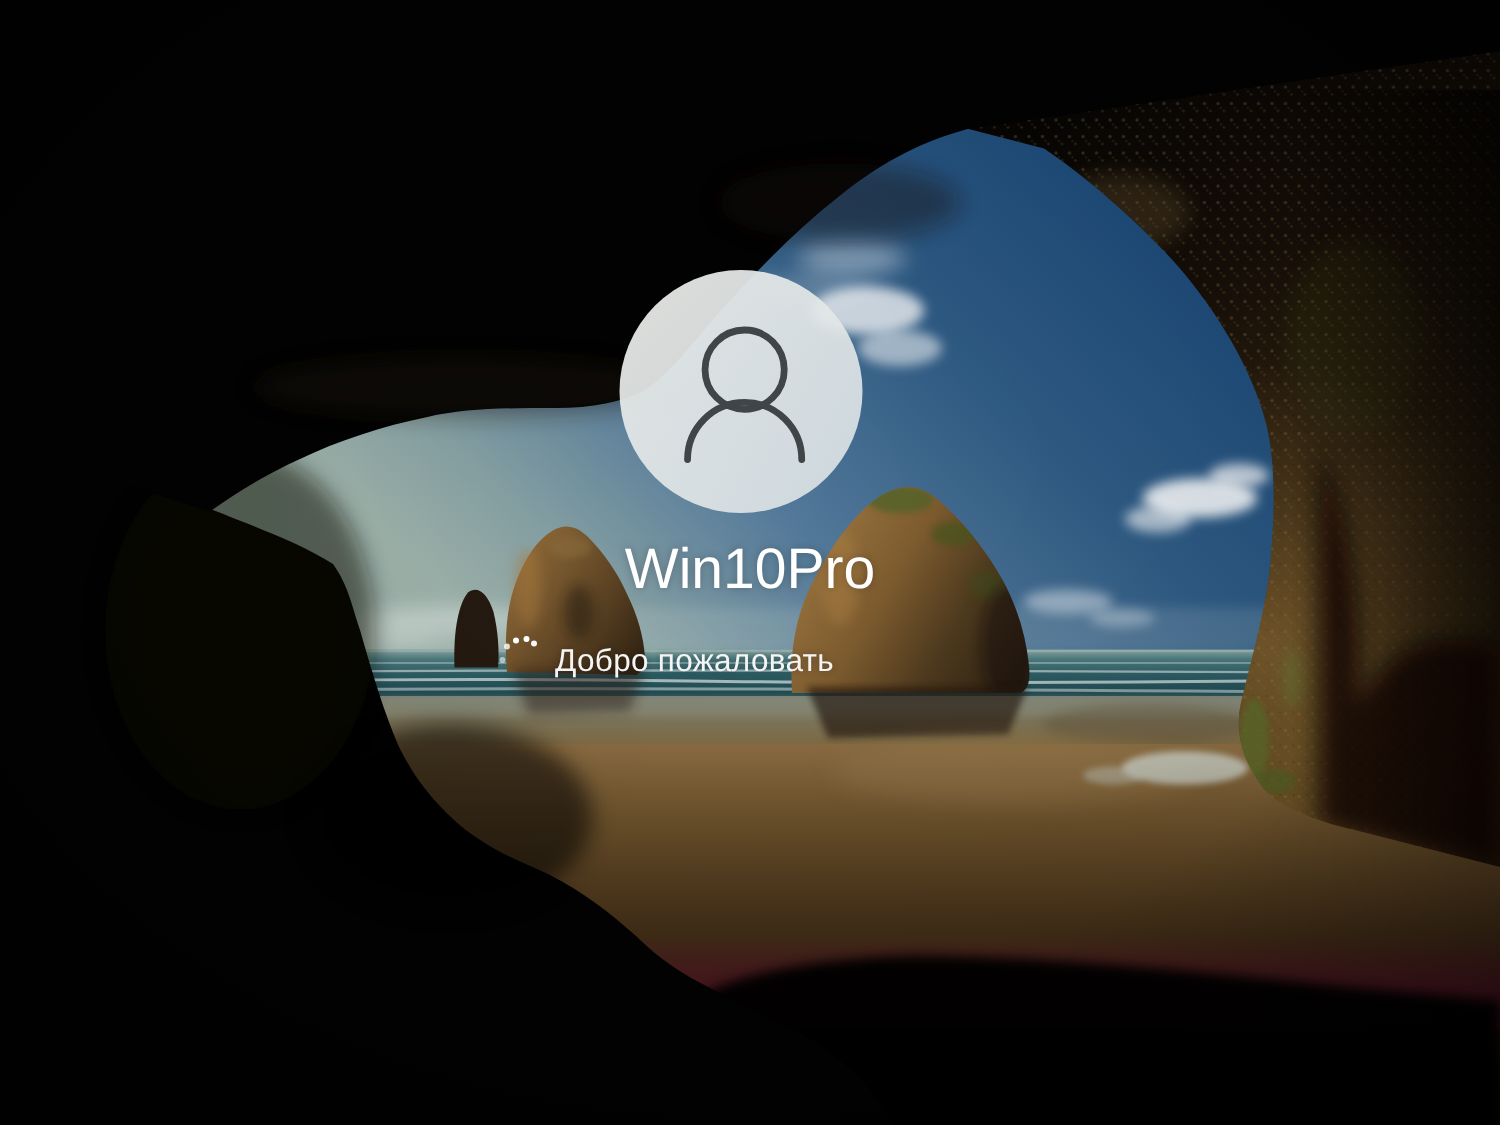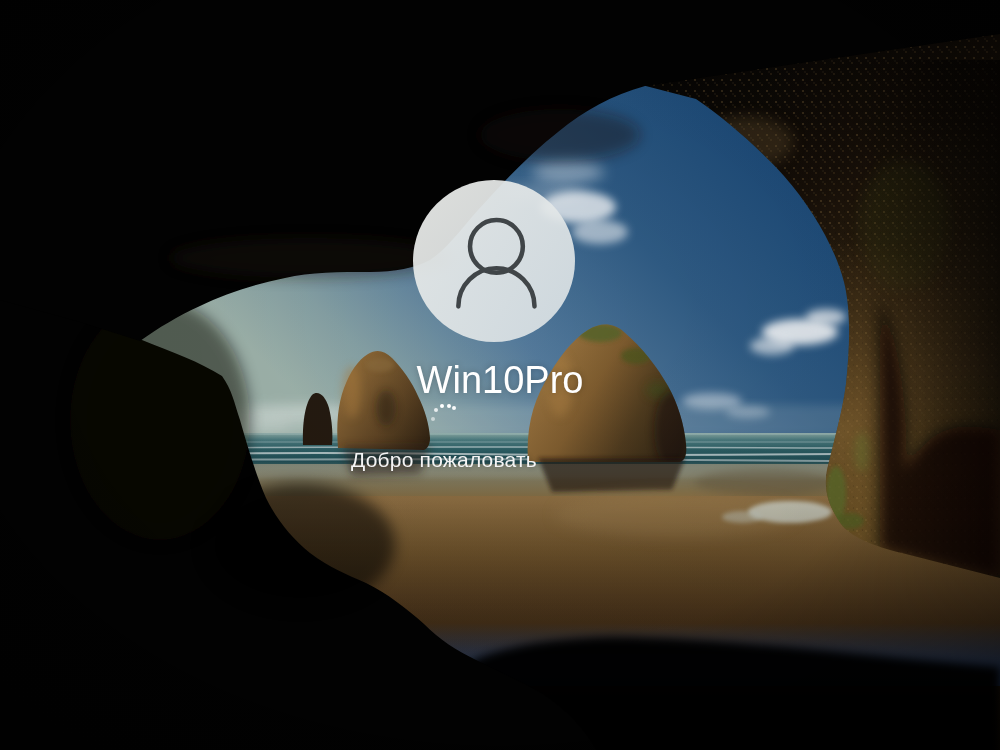--- a/index.html
+++ b/index.html
@@ -1,35 +1,35 @@
 <!DOCTYPE html>
 <html><head>
 <meta charset="utf-8">
 <style>
   html,body{margin:0;padding:0;background:#000;}
   .screen{
     position:relative;width:1000px;height:750px;overflow:hidden;
-    background:#3b82f6;font-family:"Liberation Sans",sans-serif;
+    background:#be185d;font-family:"Liberation Sans",sans-serif;
     -webkit-font-smoothing:antialiased;
   }
   .bg{position:absolute;inset:0;display:block;}
   .ui{position:absolute;inset:0;z-index:60;}
   .avatar{
     position:absolute;left:413px;top:180px;width:162px;height:162px;border-radius:50%;
     background:linear-gradient(135deg, rgba(236,237,234,0.94) 0%, rgba(228,232,232,0.92) 45%, rgba(219,226,229,0.90) 100%);
   }
   .avatar svg{position:absolute;inset:0;width:100%;height:100%;}
   .username{
     position:absolute;left:0;top:360px;width:1000px;text-align:center;
     color:#ffffff;font-size:38px;font-weight:300;letter-spacing:0px;line-height:40px;
     text-shadow:0 0 6px rgba(0,0,0,0.25);
   }
   .welcome-row{
     position:absolute;left:0;top:423px;width:888px;height:28px;
-    display:flex;justify-content:center;align-items:center;gap:10px;flex-direction:column;
+    display:flex;justify-content:center;align-items:center;gap:10px;
   }
   .spinner{position:relative;width:28px;height:28px;flex:0 0 auto;}
   .spinner i{position:absolute;width:4px;height:4px;border-radius:50%;background:#ffffff;}
   .welcome-text{
     color:#f4f4f4;font-size:21px;font-weight:400;letter-spacing:0.2px;
     padding-top:7px;text-shadow:0 0 5px rgba(0,0,0,0.3);
   }
 </style>
 </head>
 <body>

